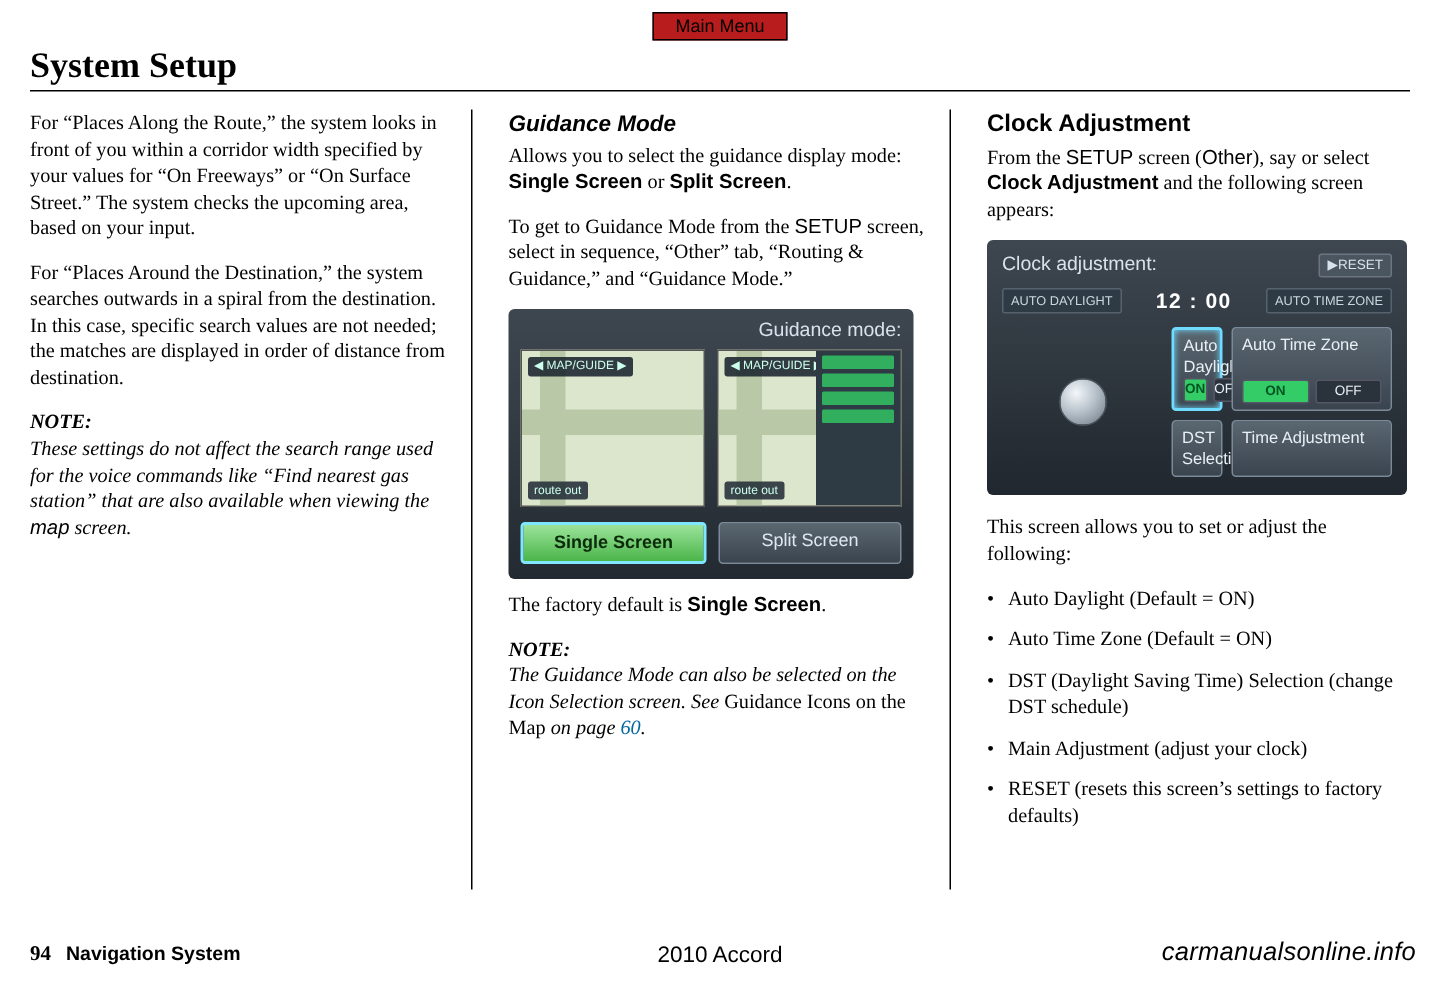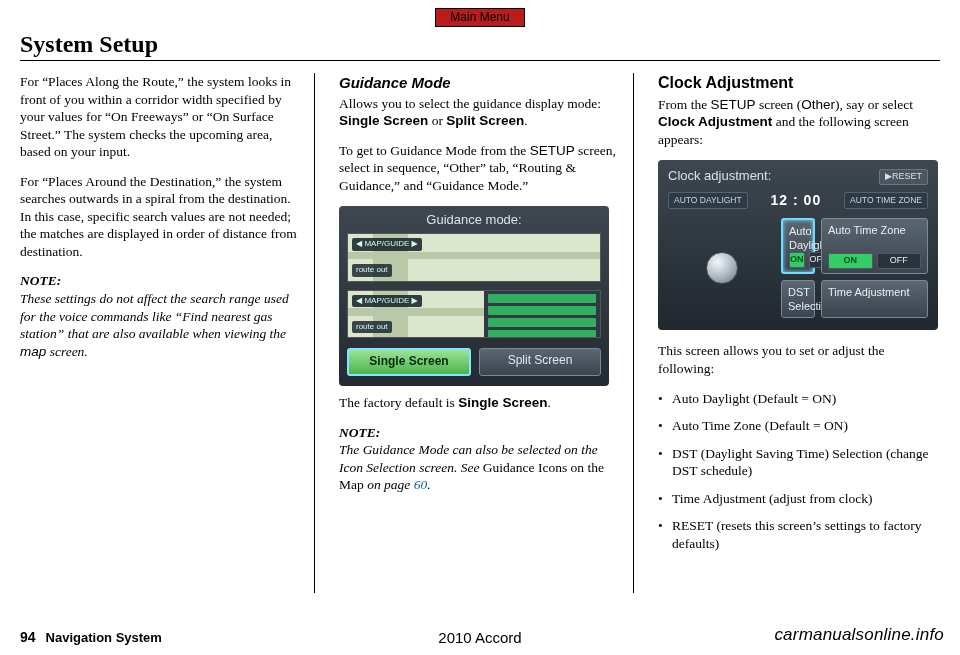--- a/index.html
+++ b/index.html
@@ -79,22 +79,22 @@
     width: 270px; height: 180px;
     background: linear-gradient(#3e4750, #232a31);
     border-radius: 4px;
     margin: 6px 0 8px;
     padding: 6px 8px 8px;
     color: #e8eef4;
     font-family: Arial, Helvetica, sans-serif;
     font-size: 11px;
     position: relative;
   }
-  .shot1 .head { text-align: center; color: #d8e2ec; font-size: 13px; margin-bottom: 4px; }
-  .shot1 .maps { display: flex; gap: 8px; height: 105px; flex-direction: column; }
+  .shot1 .head { text-align: right; color: #d8e2ec; font-size: 13px; margin-bottom: 4px; }
+  .shot1 .maps { display: flex; gap: 8px; height: 105px; }
   .shot1 .map {
     flex: 1;
     background: #dce6cc;
     border: 1px solid #555;
     position: relative;
     overflow: hidden;
   }
   .shot1 .map .road1 { position: absolute; left: 10%; top: 0; bottom: 0; width: 14%; background: #b9c9a7; }
   .shot1 .map .road2 { position: absolute; top: 38%; left: 0; right: 0; height: 16%; background: #b9c9a7; }
   .shot1 .map .tag {
@@ -168,21 +168,21 @@
     border: 1px solid #4a545e;
   }
 
   .footer {
     position: absolute;
     bottom: 10px;
     left: 20px; right: 20px;
     display: flex;
     align-items: baseline;
   }
-  .footer .pg { font-weight: bold; font-size: 14px; margin-right: 10px; font-family: Liberation Sans, sans-serif;}
+  .footer .pg { font-weight: bold; font-size: 14px; margin-right: 10px; font-family: Liberation Serif, serif;}
   .footer .sec { font-weight: bold; font-size: 13px; font-family: Arial, Helvetica, sans-serif;}
   .footer .model { position:absolute; left:50%; transform:translateX(-50%); font-family: Arial, Helvetica, sans-serif; font-size: 15px;}
   .watermark {
     position: absolute; right: 16px; bottom: 10px;
     font-family: Arial, Helvetica, sans-serif;
     font-size: 17px; color: #000000; font-style: italic;
     letter-spacing: 0.2px;
   }
 </style>
 </head>
@@ -295,21 +295,21 @@
             <span>Time Adjustment</span>
           </div>
         </div>
       </div>
 
       <div class="p">This screen allows you to set or adjust the following:</div>
       <ul class="bullets">
         <li>Auto Daylight (Default = ON)</li>
         <li>Auto Time Zone (Default = ON)</li>
         <li>DST (Daylight Saving Time) Selection (change DST schedule)</li>
-        <li>Time Adjustment (adjust from clock)</li>
+        <li>Main Adjustment (adjust your clock)</li>
         <li>RESET (resets this screen’s settings to factory defaults)</li>
       </ul>
     </div>
 
   </div>
 </div>
 
 <div class="footer">
   <span class="pg">94</span>
   <span class="sec">Navigation System</span>

